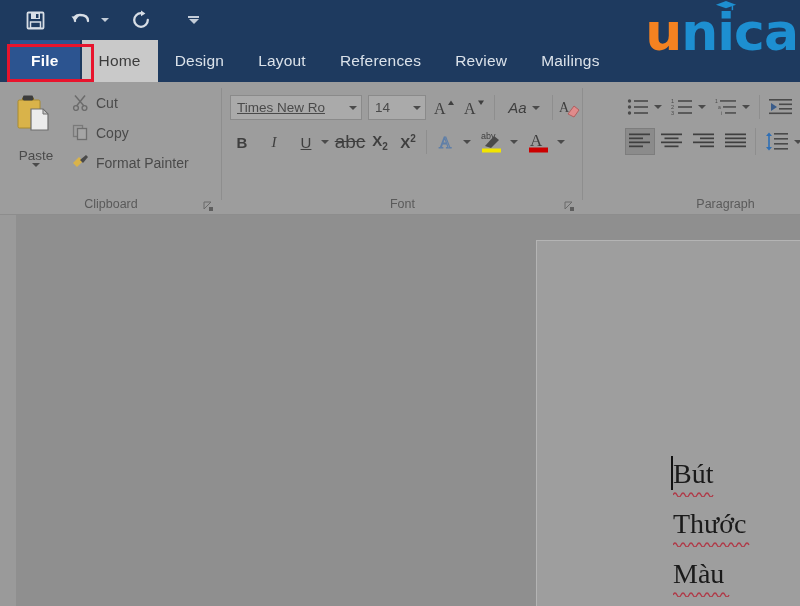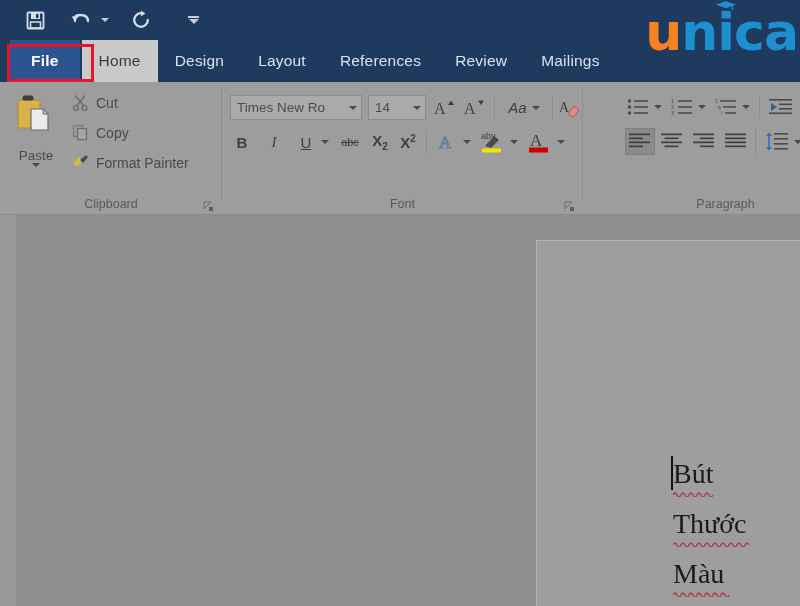--- a/index.html
+++ b/index.html
@@ -277,21 +277,21 @@
         <svg width="11" height="11" viewBox="0 0 11 11">
           <path d="M1 1 L8 1 M1 1 L1 8 M1 8 L8 1" stroke="#6a6a6a" stroke-width="1" fill="none"></path>
           <path d="M6 6 L10 6 L10 10 L6 10 Z" fill="#5e5e5e"></path>
         </svg>
       </div>
       <div class="grp-sep" style="right:0;"></div>
     </div>
 
     <div class="grp" style="left:222px; width:361px;">
 
-      <div class="combo" style="left:8px; top:13px; width:132px;">
+      <div class="combo" style="left:8px; top:13px; width:132px;text-decoration:underline;">
         <span class="cv">Times New Ro</span>
         <span class="caret-dn" style="border-top-color:#4b4b4b;"></span>
       </div>
 
       <div class="combo" style="left:146px; top:13px; width:58px;">
         <span class="cv">14</span>
         <span class="caret-dn" style="border-top-color:#4b4b4b;"></span>
       </div>
 
       <div class="ico-btn" style="left:210px; top:13px; width:26px; height:25px;">
@@ -332,21 +332,21 @@
         <span>I</span>
       </div>
 
       <div class="ico-btn" style="left:72px; top:48px; width:24px; height:24px; font-size:15px; text-decoration:underline;">
         <span>U</span>
       </div>
       <div class="ico-btn" style="left:96px; top:48px; width:14px; height:24px;">
         <span class="caret-dn" style="border-top-color:#4b4b4b;"></span>
       </div>
 
-      <div class="ico-btn" style="left:114px; top:48px; width:28px; height:24px; font-size:11px; text-decoration:line-through;text-align:right;">
+      <div class="ico-btn" style="left:114px; top:48px; width:28px; height:24px; font-size:19px; text-decoration:line-through;text-align:right;">
         <span>abc</span>
       </div>
 
       <div class="ico-btn" style="left:146px; top:48px; width:24px; height:24px; font-size:15px; font-weight:bold;">
         <span>X<sub style="font-size:10px">2</sub></span>
       </div>
 
       <div class="ico-btn" style="left:174px; top:48px; width:24px; height:24px; font-size:15px; font-weight:bold;">
         <span>X<sup style="font-size:10px">2</sup></span>
       </div>

